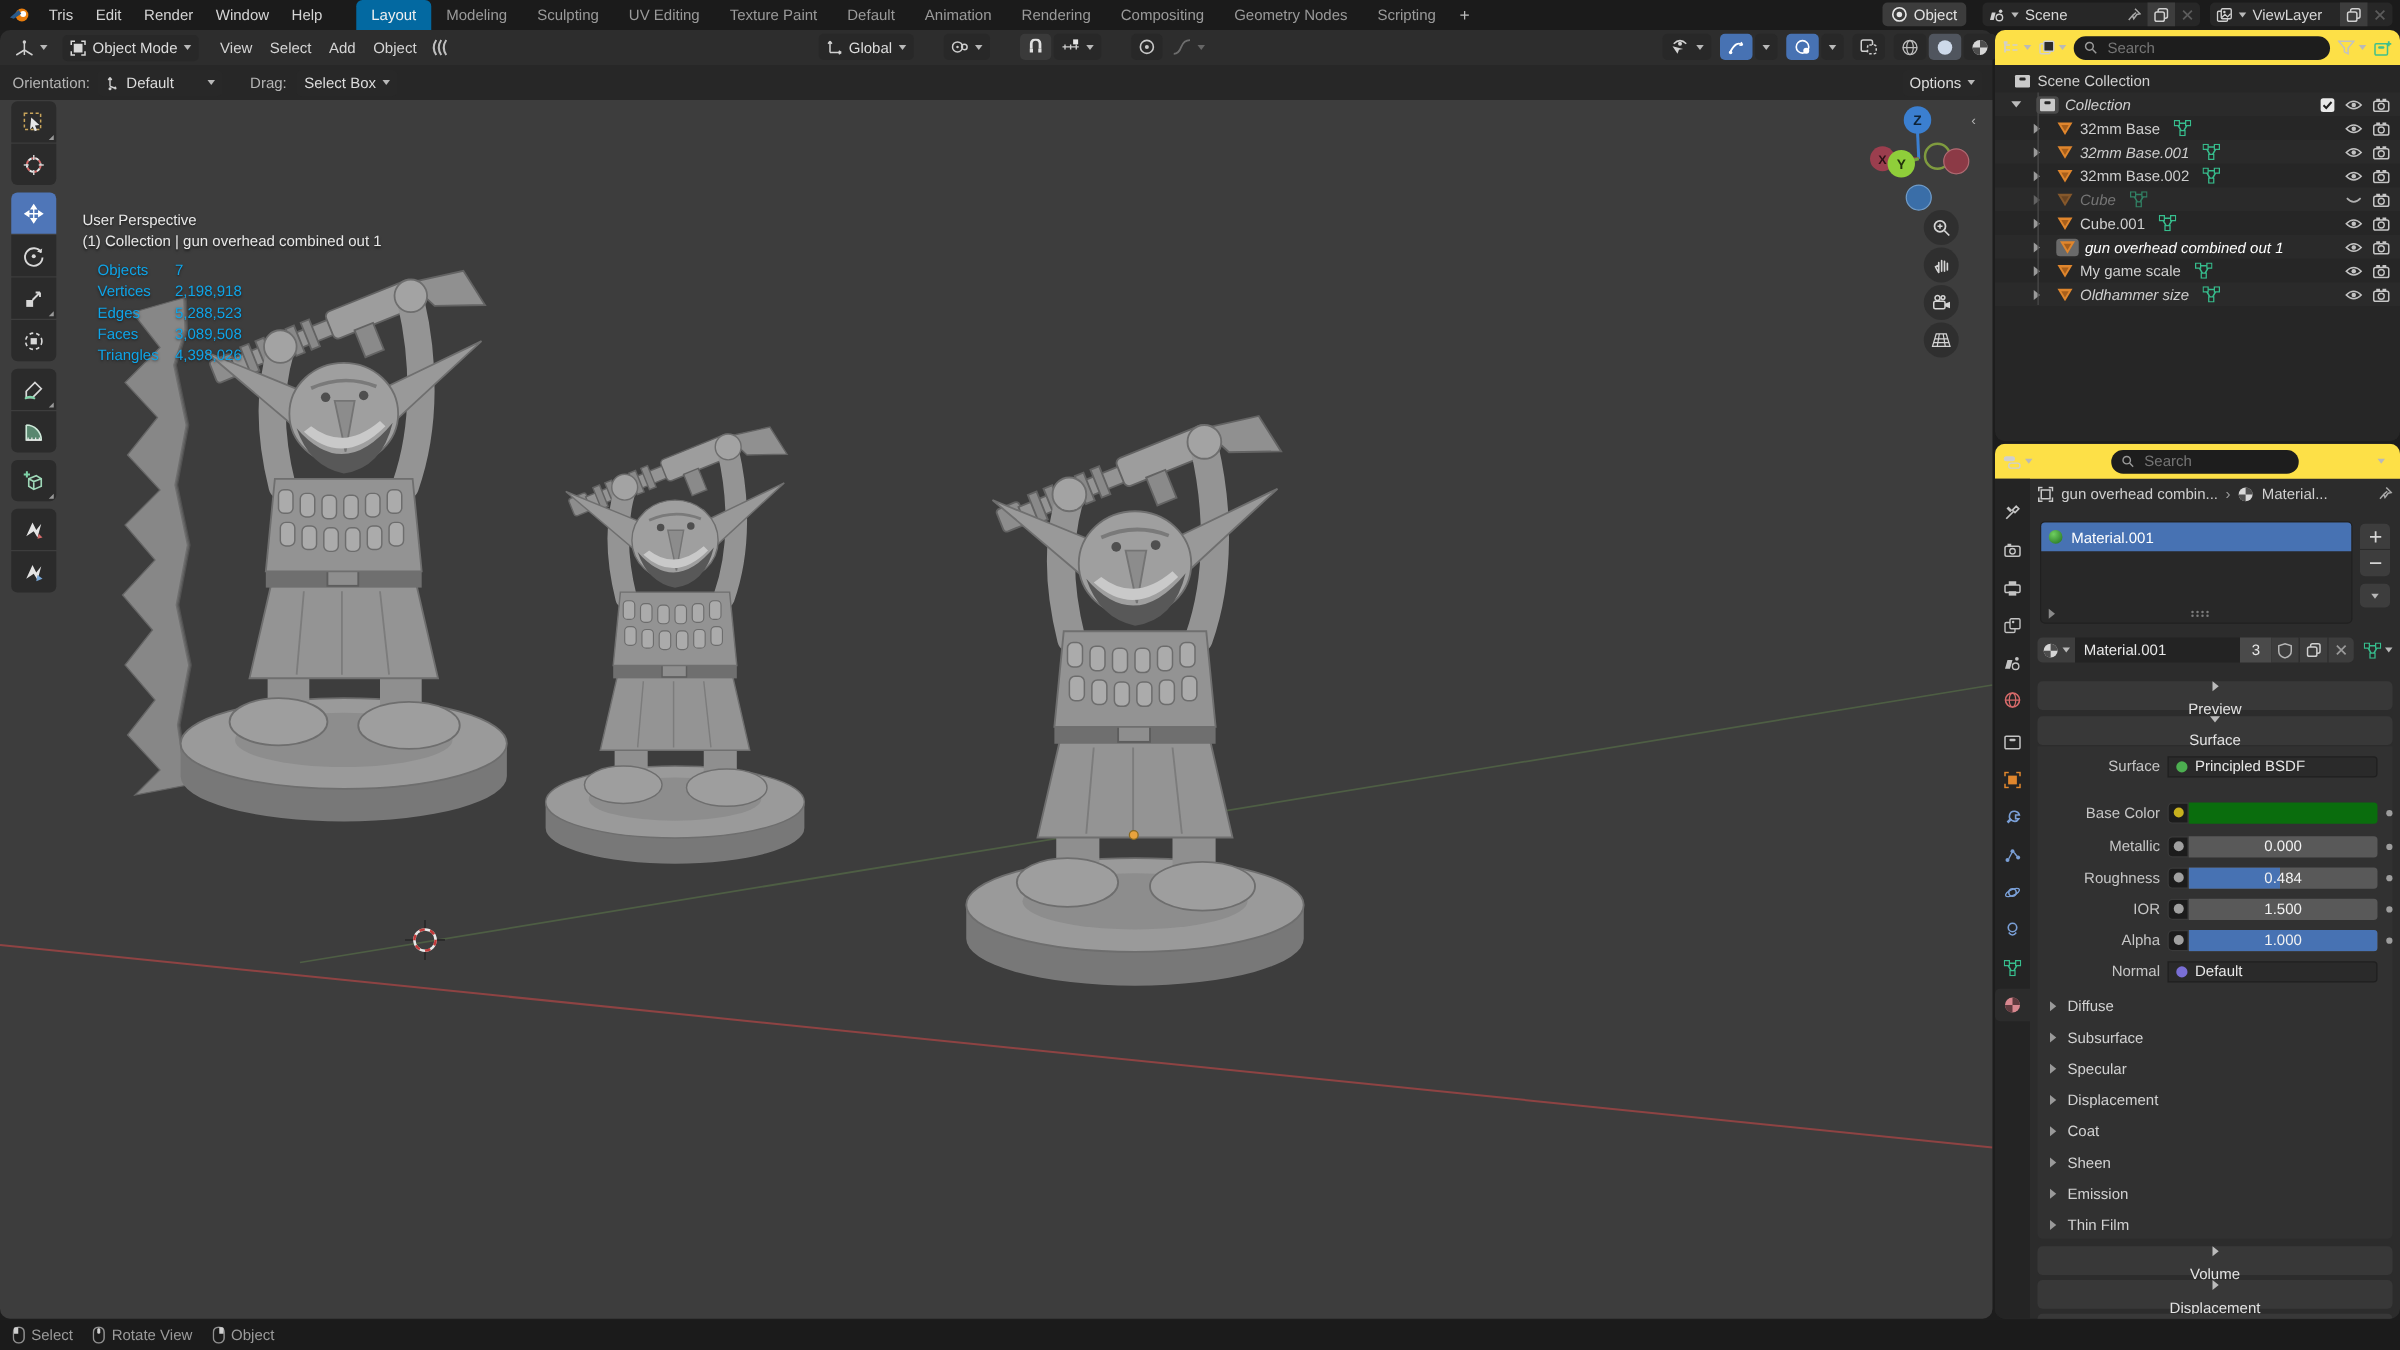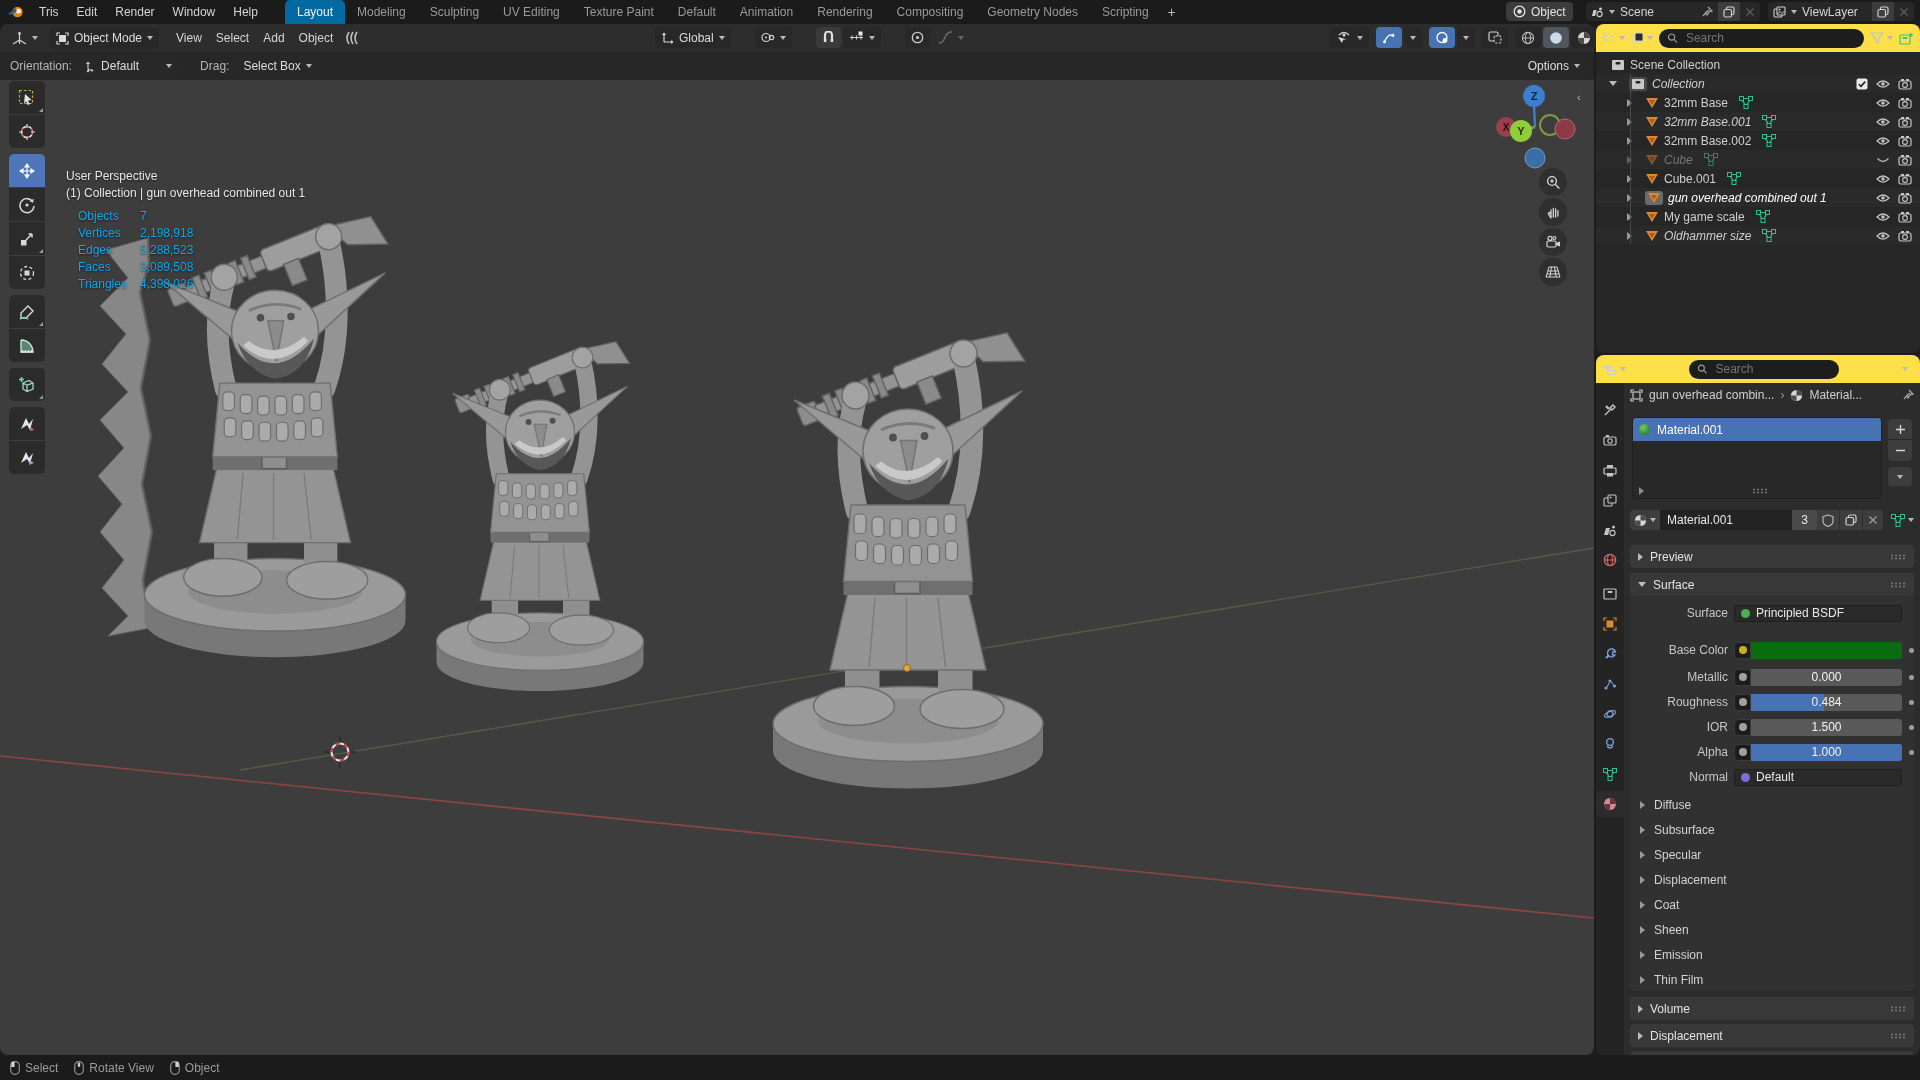--- a/index.html
+++ b/index.html
@@ -55,21 +55,21 @@
   .search input{background:transparent;border:none;outline:none;color:#9a9a9a;width:100%;font-family:inherit;font-size:12px;}
   .orow{position:absolute;left:0;width:324px;height:19px;display:flex;align-items:center;gap:5px;}
   .orow.alt{background:#2a2a2a;font-style:italic;}
   .olabel{color:#cfcfcf;white-space:nowrap;}
   .olabel.dim{color:#757575;}
   .oicons{position:absolute;right:8px;display:flex;gap:8px;align-items:center;}
   .props{left:1596px;top:355px;width:324px;height:700px;background:#2c2c2c;border-radius:8px;overflow:hidden;}
   .ptabs{position:absolute;left:0;top:28px;width:28px;height:672px;background:#242424;}
   .ptab{position:absolute;left:0;width:28px;height:26px;display:flex;align-items:center;justify-content:center;}
   .ptab.active{background:#2c2c2c;border-radius:4px 0 0 4px;}
-  .panelbar{position:absolute;left:34px;width:284px;height:23px;background:#383838;border-radius:4px;display:flex;align-items:center;gap:7px;padding:0 8px;color:#e3e3e3;}
+  .panelbar{position:absolute;left:34px;width:284px;height:23px;background:#383838;border-radius:4px;display:flex;align-items:center;gap:7px;padding:0 8px;color:#e3e3e3;flex-direction:column;}
   .grip{margin-left:auto;color:#777;font-size:9px;letter-spacing:1px;}
   .prow{position:absolute;height:18px;display:flex;align-items:center;width:284px;left:34px;}
   .plabel{width:104px;text-align:right;color:#c6c6c6;padding-right:6px;white-space:nowrap;}
   .sock{width:17px;height:17px;background:#1c1c1c;border:1px solid #3a3a3a;border-radius:4px 0 0 4px;display:flex;align-items:center;justify-content:center;}
   .dot{width:8px;height:8px;border-radius:50%;}
   .field{height:17px;flex:1;background:#2a2a2a;border:1px solid #1f1f1f;border-radius:0 3px 3px 0;display:flex;align-items:center;padding:0 6px;gap:6px;color:#e8e8e8;}
   .slider{height:17px;flex:1;background:#595959;border-radius:0 3px 3px 0;position:relative;overflow:hidden;color:#f2f2f2;}
   .slider .fill{position:absolute;left:0;top:0;bottom:0;background:#4772b3;}
   .slider .txt{position:absolute;inset:0;display:flex;align-items:center;justify-content:center;}
   .adot{width:5px;height:5px;border-radius:50%;background:#9d9d9d;margin-left:7px;}

